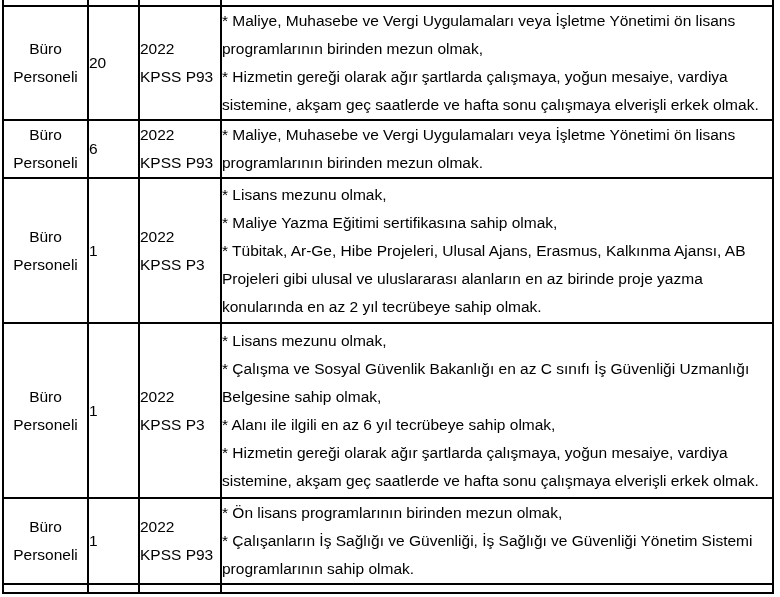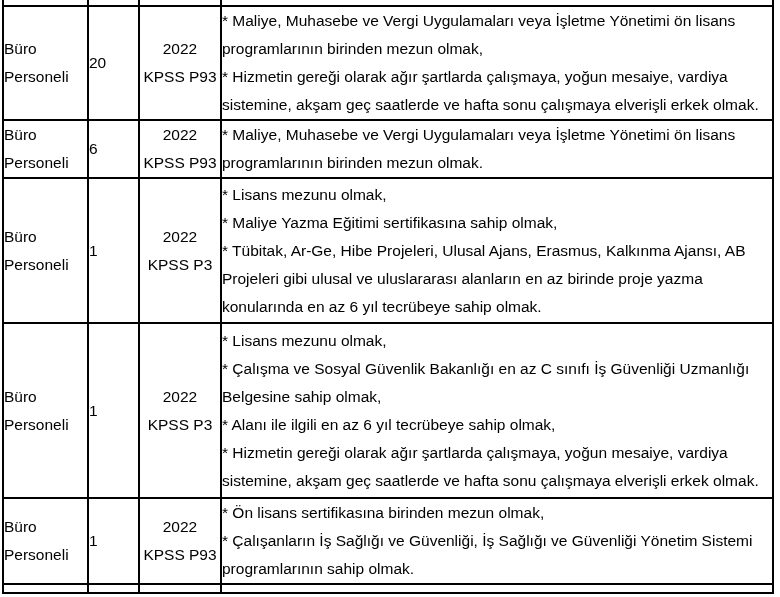--- a/index.html
+++ b/index.html
@@ -27,28 +27,29 @@
   }
   table.job-table td {
     border: 2px solid #000000;
     padding: 0;
     font-size: 15.5px;
     line-height: 28px;
     vertical-align: middle;
     overflow: hidden;
   }
   td.c-pos {
+    text-align: center;
     padding: 0 6px;
     margin-left: 48px;
   }
   td.c-count {
     text-align: left;
   }
   td.c-exam {
-    text-align: center;
+    text-align: left;
   }
   td.c-req {
     text-align: left;
     padding: 1px 5px 1px 4px;
   }
   tr.partial-row td {
     border-top: 2px solid #000000;
     border-bottom: 2px solid #000000;
   }
   tr.partial-top td { height: 5px; }
@@ -98,21 +99,21 @@
         <tr style="height: 145px;">
           <td class="c-pos">Büro Personeli</td>
           <td class="c-count">1</td>
           <td class="c-exam">
             <div>2022</div>
             <div>KPSS P3</div>
           </td>
           <td class="c-req">
             <div>* Lisans mezunu olmak,</div>
             <div>* Maliye Yazma Eğitimi sertifikasına sahip olmak,</div>
-            <div>* Tübitak, Ar-Ge, Hibe Projeleri, Ulusal Ajans, Erasmus, Kalkınma Ajansı, AB Projeleri gibi ulusal ve uluslararası alanların en az birinde proje yazma konularında en az 6 yıl tecrübeye sahip olmak.</div>
+            <div>* Tübitak, Ar-Ge, Hibe Projeleri, Ulusal Ajans, Erasmus, Kalkınma Ajansı, AB Projeleri gibi ulusal ve uluslararası alanların en az birinde proje yazma konularında en az 2 yıl tecrübeye sahip olmak.</div>
           </td>
         </tr>
         <tr style="height: 175px;">
           <td class="c-pos">Büro Personeli</td>
           <td class="c-count">1</td>
           <td class="c-exam">
             <div>2022</div>
             <div>KPSS P3</div>
           </td>
           <td class="c-req">
@@ -123,21 +124,21 @@
           </td>
         </tr>
         <tr style="height: 82px;">
           <td class="c-pos">Büro Personeli</td>
           <td class="c-count">1</td>
           <td class="c-exam">
             <div>2022</div>
             <div>KPSS P93</div>
           </td>
           <td class="c-req">
-            <div>* Ön lisans sertifikasına birinden mezun olmak,</div>
+            <div>* Ön lisans programlarının birinden mezun olmak,</div>
             <div>* Çalışanların İş Sağlığı ve Güvenliği, İş Sağlığı ve Güvenliği Yönetim Sistemi programlarının sahip olmak.</div>
           </td>
         </tr>
         <tr class="partial-row partial-bottom" id="bottom-partial-row">
         <td></td>
         <td></td>
         <td></td>
         <td></td>
       </tr>
     </tbody>

